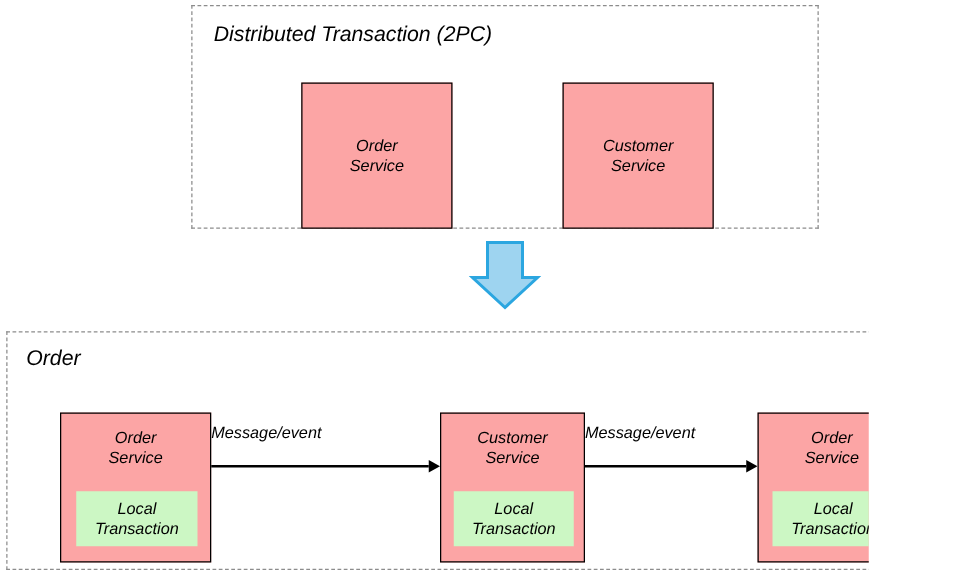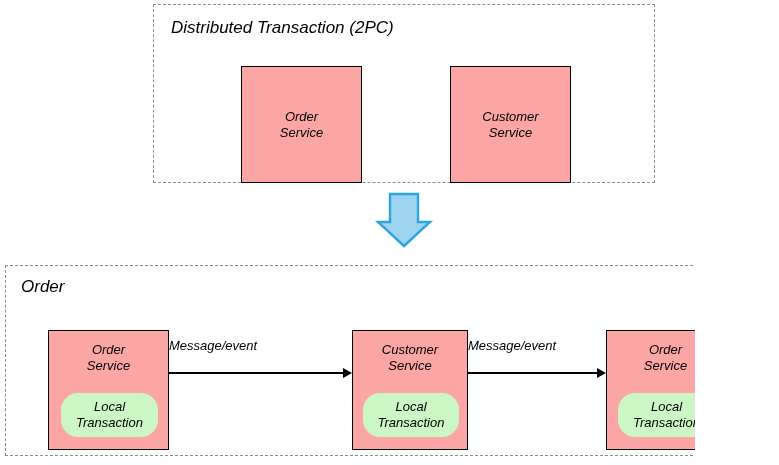--- a/index.html
+++ b/index.html
@@ -58,21 +58,20 @@
     background: #ccf7c4;
     display: flex;
     align-items: center;
     justify-content: center;
     text-align: center;
     font-size: 13px;
     line-height: 16px;
     color: #000000;
     white-space: pre-line;
     box-sizing: border-box;
-    border-radius: 17px;
   }
 
   
   .connector {
     position: absolute;
     height: 1.6px;
     background: #000000;
   }
   .arrowhead {
     position: absolute;

